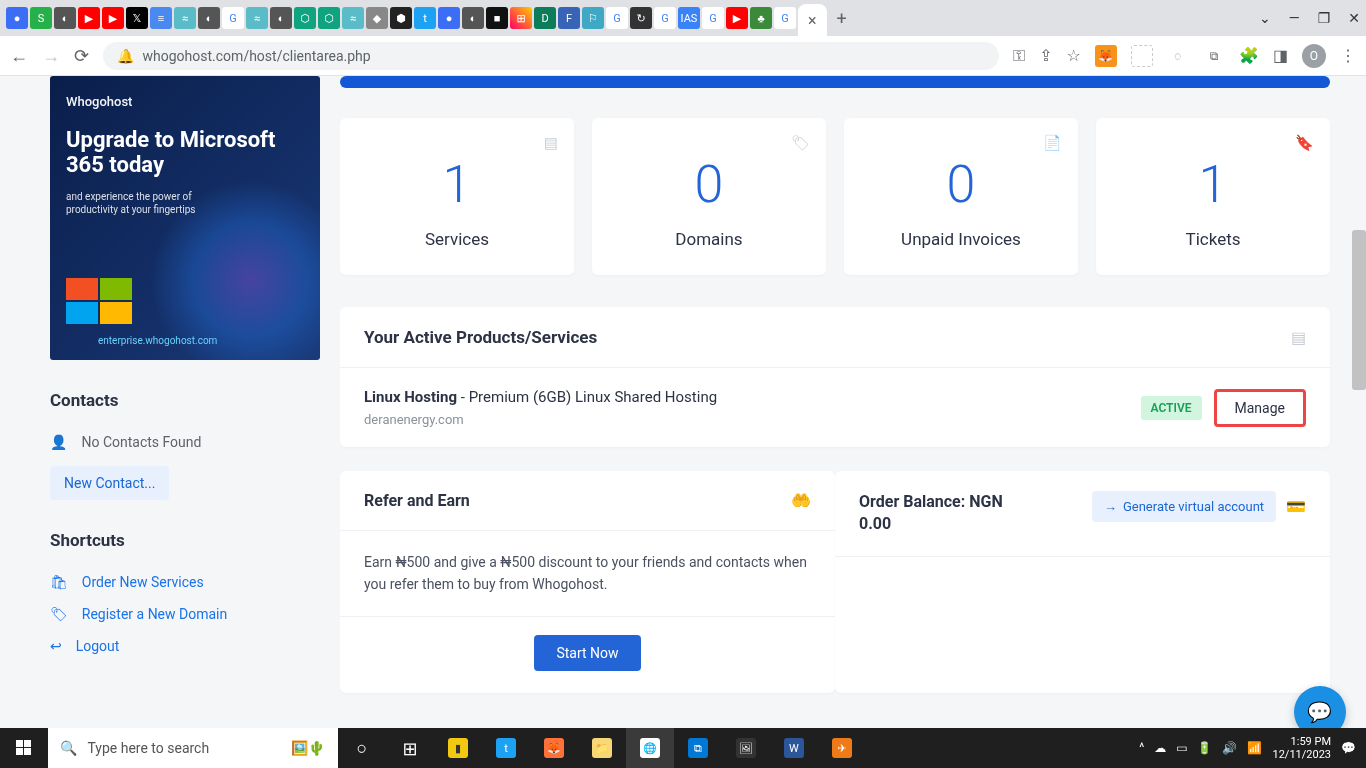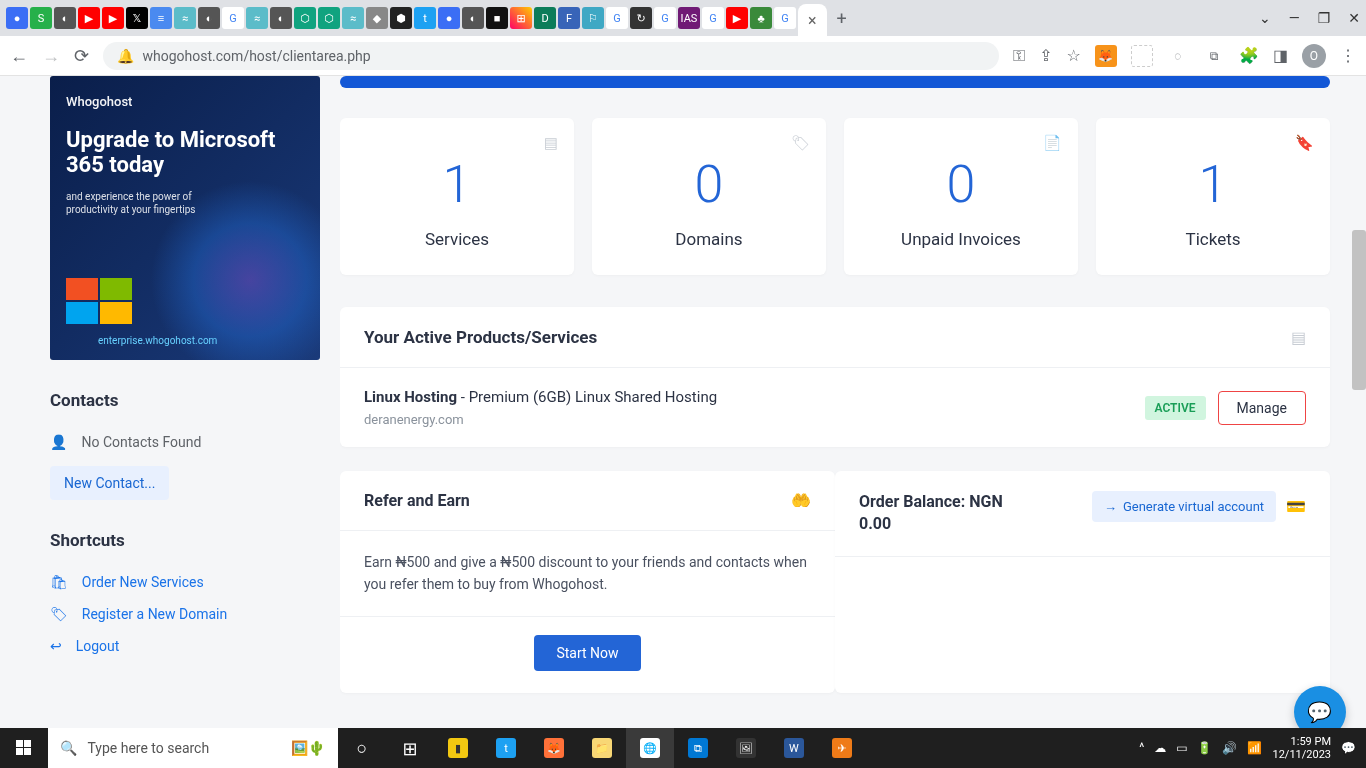--- a/index.html
+++ b/index.html
@@ -47,21 +47,21 @@
 .panel { background: #fff; border-radius: 6px; margin-bottom: 24px; box-shadow: 0 1px 3px rgba(0,0,0,0.03);}
 .panel-head { padding: 20px 24px; border-bottom: 1px solid #eef0f3; display: flex; justify-content: space-between; align-items: center;}
 .panel-head h3 { font-size: 17px; font-weight: 700; color: #2c3344; }
 .panel-body { padding: 20px 24px; }
 .product-row { display: flex; justify-content: space-between; align-items: center;}
 .product-info .pname { font-size: 15px; color: #2c3344;}
 .product-info .pname b { font-weight: 700;}
 .product-info .pdomain { font-size: 13px; color: #8a929c; margin-top: 6px;}
 .product-act { display: flex; gap: 12px; align-items: center;}
 .badge-active { background: #d1f5df; color: #1a9e57; font-size: 12px; font-weight: 600; padding: 5px 10px; border-radius: 3px;}
-.manage-btn { background: #fff; border: 1px solid #ef4444; padding: 8px 18px; font-size: 14px; color: #2c3344; border-radius: 4px; cursor: pointer;}
+.manage-btn { background: #fff; border: 3px solid #ef4444; padding: 8px 18px; font-size: 14px; color: #2c3344; border-radius: 4px; cursor: pointer;}
 
 .two-col { display: grid; grid-template-columns: 1fr 1fr; }
 .panel-small-head { padding: 20px 24px; border-bottom: 1px solid #eef0f3; display:flex; justify-content:space-between; align-items:center;}
 .panel-small-head h3 { font-size: 16px; font-weight: 700; color: #2c3344;}
 .refer-text { font-size: 14px; color: #4a5160; line-height: 1.6;}
 .start-btn { background: #2365d6; color: #fff; padding: 10px 22px; border-radius: 4px; font-size: 14px; display: block; margin: 18px auto 0; cursor: pointer; border:none;}
 .wallet-head { display:flex; justify-content:space-between; align-items:flex-start; padding: 20px 24px; border-bottom: 1px solid #eef0f3;}
 .wallet-title { font-size: 16px; font-weight: 700; color: #2c3344; max-width: 170px; line-height:1.4;}
 .gen-btn { background: #e8f0fe; color: #1967d2; padding: 8px 12px; font-size: 13px; border-radius: 4px; display: flex; align-items: center; gap: 6px; cursor: pointer;}
 .wallet-text { font-size: 14px; color: #4a5160; line-height: 1.6;}
@@ -105,21 +105,21 @@
     <span class="tab-fav" style="background:#3b6ef5">●</span>
     <span class="tab-fav" style="background:#555">◐</span>
     <span class="tab-fav" style="background:#111">■</span>
     <span class="tab-fav" style="background:linear-gradient(45deg,#f06,#fc0)">⊞</span>
     <span class="tab-fav" style="background:#0c7c59">D</span>
     <span class="tab-fav" style="background:#3864b8">F</span>
     <span class="tab-fav" style="background:#3fa8c4">⚐</span>
     <span class="tab-fav" style="background:#fff;color:#4285f4">G</span>
     <span class="tab-fav" style="background:#333">↻</span>
     <span class="tab-fav" style="background:#fff;color:#4285f4">G</span>
-    <span class="tab-fav" style="background:#701a75">IAS</span>
+    <span class="tab-fav" style="background:#3b82f6">IAS</span>
     <span class="tab-fav" style="background:#fff;color:#4285f4">G</span>
     <span class="tab-fav" style="background:#f00">▶</span>
     <span class="tab-fav" style="background:#3a8a3a">♣</span>
     <span class="tab-fav" style="background:#fff;color:#4285f4">G</span>
     <div class="tab-active">
       <span style="color:#666;">×</span>
     </div>
     <span style="color:#5f6368; padding:0 8px; font-size:18px;">+</span>
   </div>
   <div class="window-controls">

